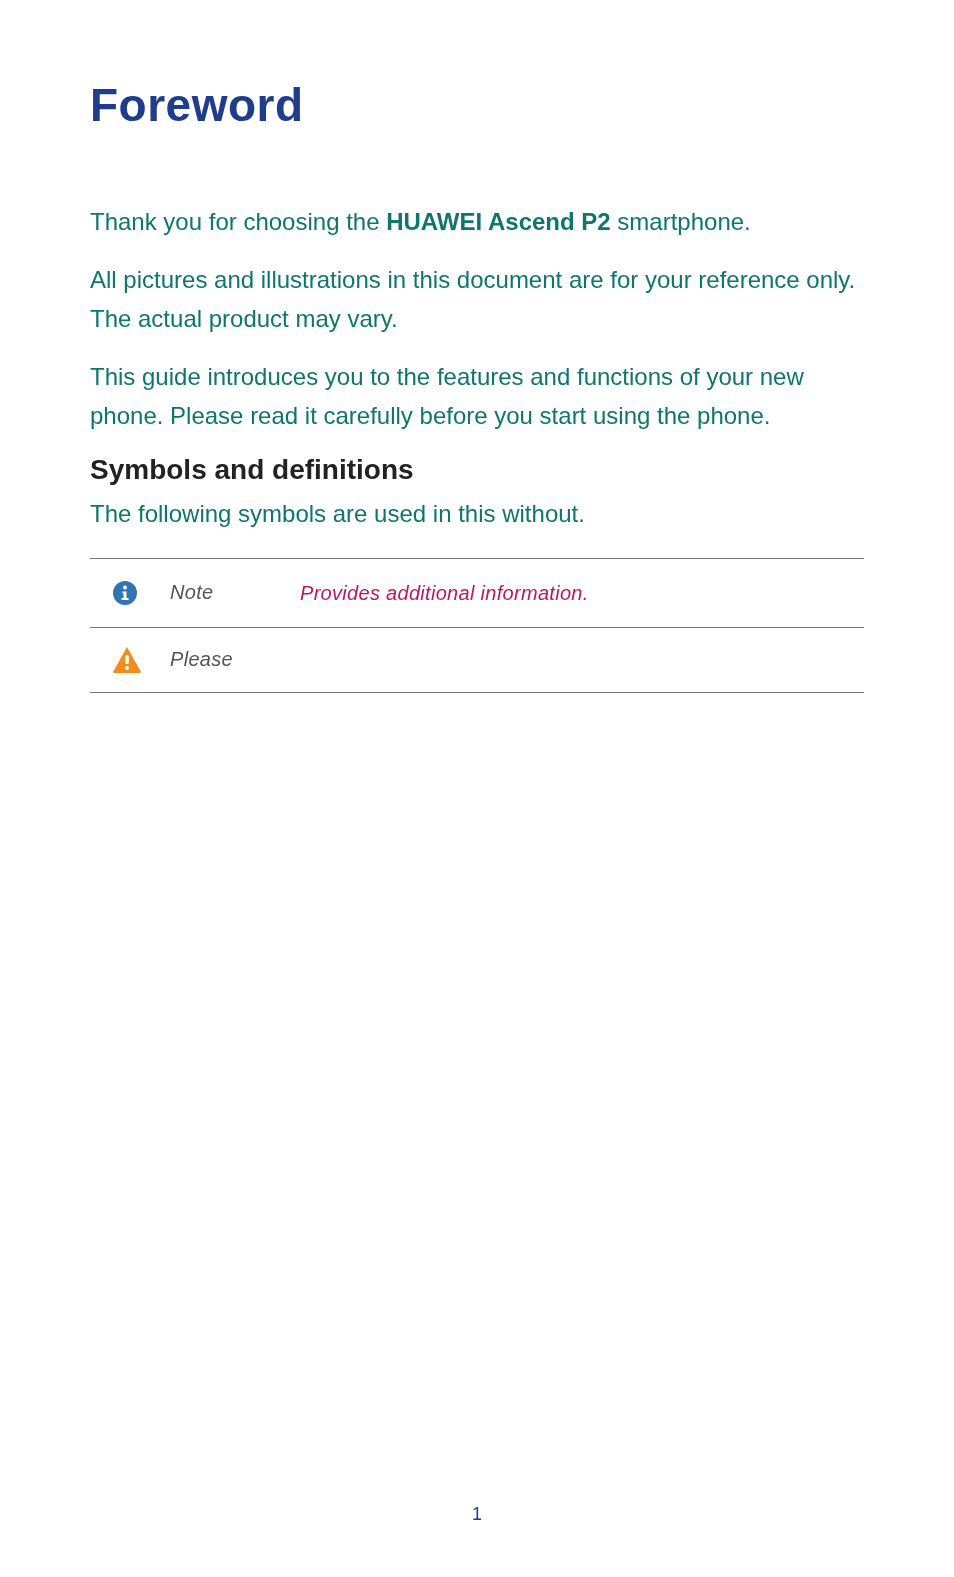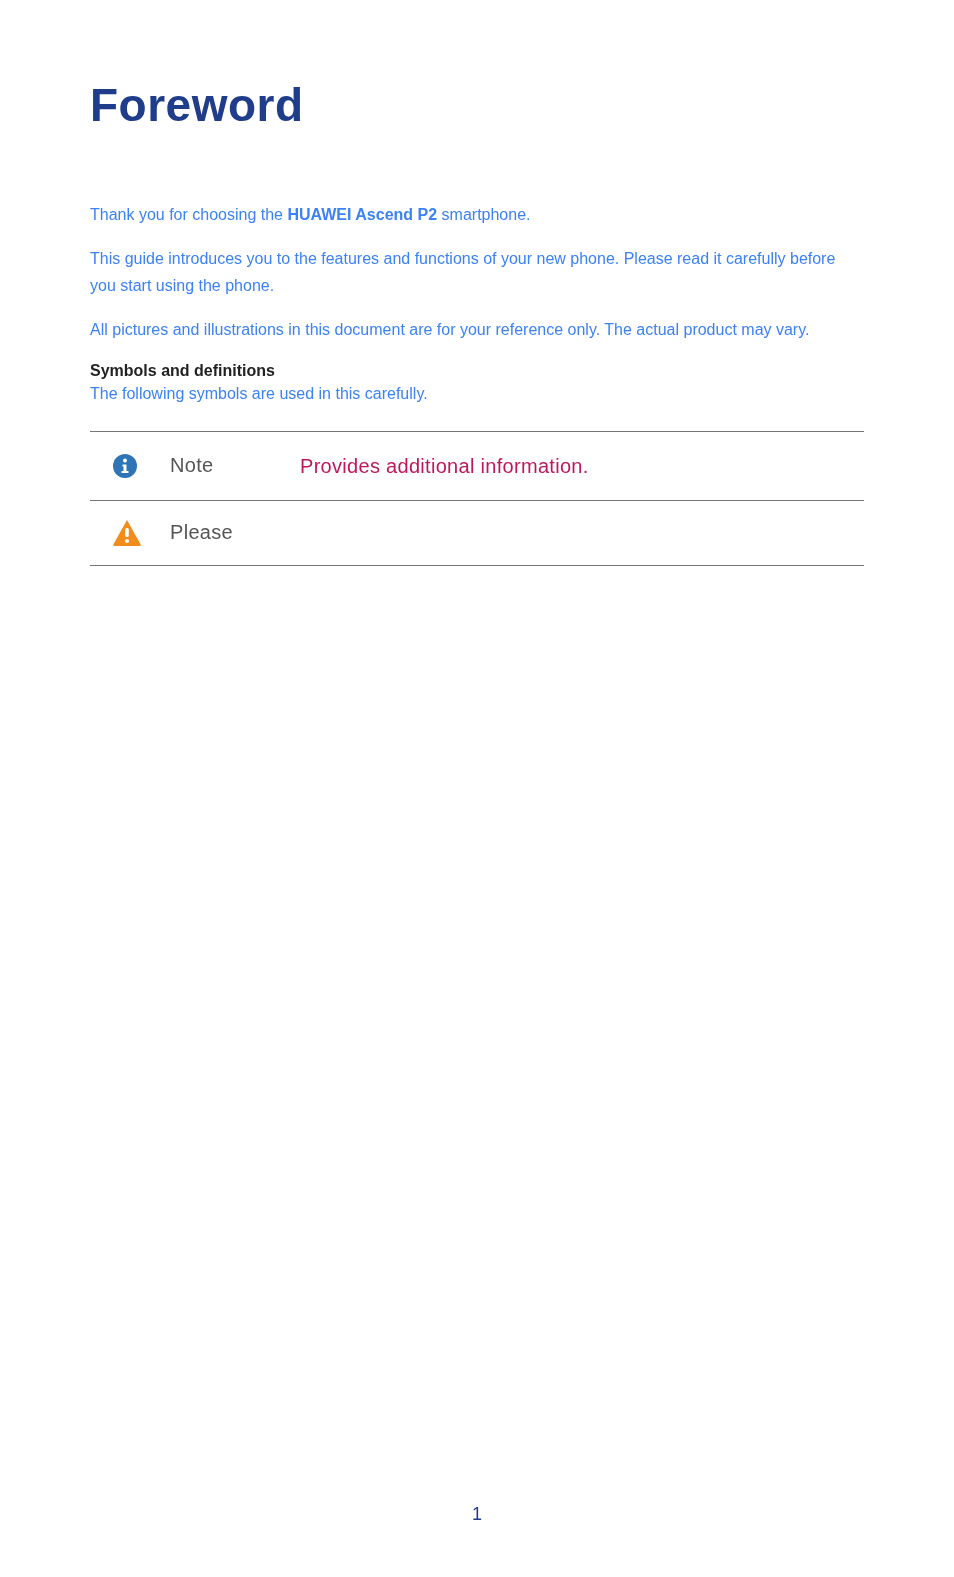--- a/index.html
+++ b/index.html
@@ -11,37 +11,38 @@
     padding: 78px 90px 0 90px;
   }
   .title {
     font-size: 46px;
     font-weight: 700;
     color: #1f3d8a;
     letter-spacing: 0.5px;
     margin-bottom: 70px;
   }
   .para {
-    font-size: 16px;
+    font-size: 24px;
     line-height: 1.65;
-    color: #3b82f6;
+    color: #0f766e;
     margin-bottom: 18px;
   }
   .subhead {
-    font-size: 16px;
+    font-size: 28px;
     font-weight: 700;
     color: #222;
     margin-top: 14px;
-    margin-bottom: 1px;
+    margin-bottom: 8px;
   }
   .bold { font-weight: 700; }
   .table {
     width: 100%;
     border-top: 1px solid #777;
     margin-top: 24px;
+    font-style: italic;
   }
   .row {
     display: flex;
     align-items: center;
     border-bottom: 1px solid #777;
     padding: 18px 0;
   }
   .cell-icon {
     width: 80px;
     display: flex;
@@ -77,27 +78,27 @@
 <body>
 
 <div class="page">
 
   <h1 class="title">Foreword</h1>
 
   <p class="para">
     <span>Thank you for choosing the </span><span class="bold">HUAWEI Ascend P2</span><span>  smartphone.</span>
   </p>
 
+  <p class="para">All pictures and illustrations in this document are for your reference only. The actual product may vary.</p>
+
   <p class="para">This guide introduces you to the features and functions of your new phone. Please read it carefully before you start using the phone.</p>
-
-  <p class="para">All pictures and illustrations in this document are for your reference only. The actual product may vary.</p>
 
   <p class="subhead">Symbols and definitions</p>
 
-  <p class="para">The following symbols are used in this carefully.</p>
+  <p class="para">The following symbols are used in this without.</p>
 
   <div class="table">
 
     <div class="row">
       <div class="cell-icon">
         <svg class="icon-svg" width="26" height="26" viewBox="0 0 26 26">
           <circle cx="13" cy="13" r="12" fill="#2f74b5"></circle>
           <circle cx="13" cy="7.5" r="2" fill="#ffffff"></circle>
           <path d="M10.5 11.5 h4 v6.5 h2 v2 h-7 v-2 h2 v-4.5 h-1 z" fill="#ffffff"></path>
         </svg>

